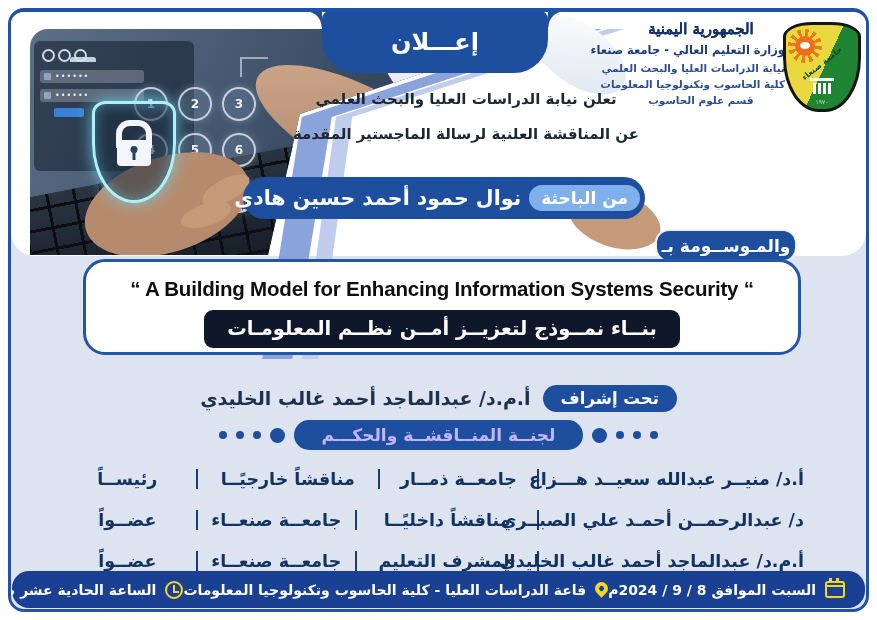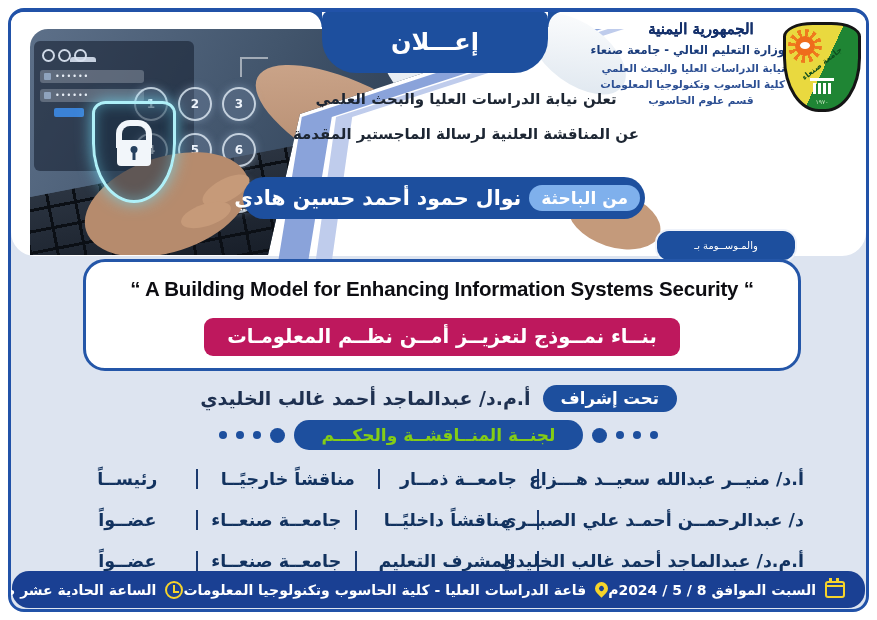--- a/index.html
+++ b/index.html
@@ -85,41 +85,41 @@
 
   
   .announce{position:absolute;left:235px;top:70px;width:440px;text-align:center;z-index:6;direction:rtl;}
   .aline{font-size:15px;font-weight:bold;color:#1d2633;line-height:35px;white-space:nowrap;}
   .rpill{position:absolute;left:232px;top:165px;width:402px;height:42px;background:#1d4f9e;border-radius:21px;z-index:6;
          display:flex;direction:rtl;align-items:center;padding:0 5px;box-sizing:border-box;gap:8px;}
   .rbadge{background:#7fb0ec;border-radius:17px;padding:3px 12px;color:#fff;font-weight:bold;font-size:17px;white-space:nowrap;}
   .rname{color:#fff;font-weight:bold;font-size:20.5px;white-space:nowrap;}
   .titled{position:absolute;left:644px;top:217px;width:142px;height:33px;background:#1d4f9e;border:2px solid #eef2fa;
           border-radius:14px;z-index:6;display:flex;align-items:center;justify-content:center;box-sizing:border-box;}
-  .titled span{color:#fff;font-weight:normal;font-size:10px;white-space:nowrap;}
-
-  
-  .tbox{position:absolute;left:72px;top:247px;width:718px;height:112px;background:#fff;border:3px solid #2456a8;
+  .titled span{color:#fff;font-weight:bold;font-size:17px;white-space:nowrap;}
+
+  
+  .tbox{position:absolute;left:72px;top:247px;width:718px;height:96px;background:#fff;border:3px solid #2456a8;
         border-radius:22px;z-index:6;box-sizing:border-box;text-align:center;}
   .ten{margin-top:15px;font-family:"Liberation Sans",sans-serif;font-size:20.5px;font-weight:bold;color:#0d0d12;
        letter-spacing:-0.2px;white-space:nowrap;}
-  .tar{margin:17px auto 0;width:476px;height:38px;background:#be185d;border-radius:9px;color:#fff;font-weight:bold;
+  .tar{margin:9px auto 0;width:476px;height:38px;background:#0f172a;border-radius:9px;color:#fff;font-weight:bold;
        font-size:19.5px;line-height:38px;white-space:nowrap;direction:rtl;}
 
   
   .suprow{position:absolute;left:0;right:0;top:369px;height:34px;display:flex;direction:rtl;align-items:center;
           justify-content:center;gap:12px;z-index:6;}
   .supbadge{background:#1d4f9e;color:#fff;font-weight:bold;font-size:16.5px;border-radius:16px;padding:4px 18px;white-space:nowrap;}
   .supname{color:#1e3050;font-weight:bold;font-size:19px;white-space:nowrap;}
 
   
   .chead{position:absolute;left:0;right:0;top:408px;display:flex;align-items:center;justify-content:center;gap:9px;z-index:6;}
   .dot{width:8px;height:8px;border-radius:50%;background:#1d4f9e;}
   .dot.big{width:15px;height:15px;}
-  .cpill{background:#1d4f9e;color:#84cc16;font-weight:bold;font-size:17px;border-radius:16px;padding:5px 28px;
+  .cpill{background:#1d4f9e;color:#c4b5fd;font-weight:bold;font-size:17px;border-radius:16px;padding:5px 28px;
          white-space:nowrap;direction:rtl;}
   .ctable{position:absolute;left:48px;right:48px;top:446px;z-index:6;direction:rtl;}
   .crow{display:flex;align-items:center;height:41px;}
   .c{box-sizing:border-box;color:#12325f;font-weight:bold;font-size:17.5px;white-space:nowrap;text-align:center;padding:0 6px;}
   .c.name{width:37%;text-align:right;padding-right:14px;}
   .c.role{width:24%;}
   .c.univ{width:21%;}
   .c.pos{width:18%;}
   .crow .c:not(:last-child){border-left:2px solid #1b3a6e;}
 
@@ -279,21 +279,21 @@
         <div class="c name">أ.م.د/ عبدالماجد أحمد غالب الخليدي</div>
         <div class="c role">المشرف التعليم</div>
         <div class="c univ">جامعــة صنعــاء</div>
         <div class="c pos">عضــواً</div>
       </div>
     </div>
 
     <div class="foot">
       <div class="fgrp">
         <span class="ic-cal"></span>
-        <span class="ftxt">السبت الموافق 8 / 5 / 2024م</span>
+        <span class="ftxt">السبت الموافق 8 / 9 / 2024م</span>
       </div>
       <div class="fdiv"></div>
       <div class="fgrp">
         <span class="ic-pin"></span>
         <span class="ftxt">قاعة الدراسات العليا - كلية الحاسوب وتكنولوجيا المعلومات</span>
       </div>
       <div class="fdiv"></div>
       <div class="fgrp">
         <span class="ic-clock"></span>
         <span class="ftxt">الساعة الحادية عشر صباحاً</span>

